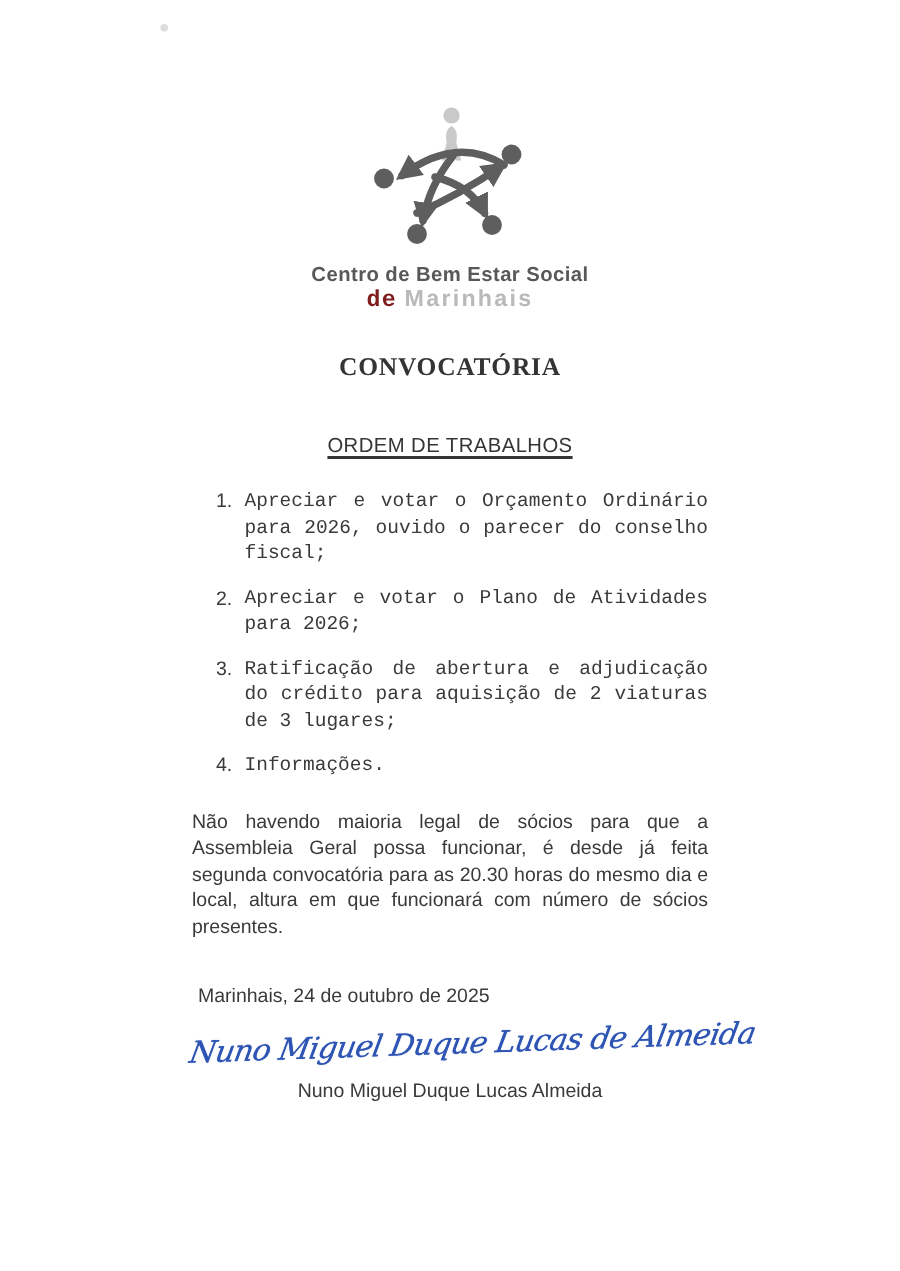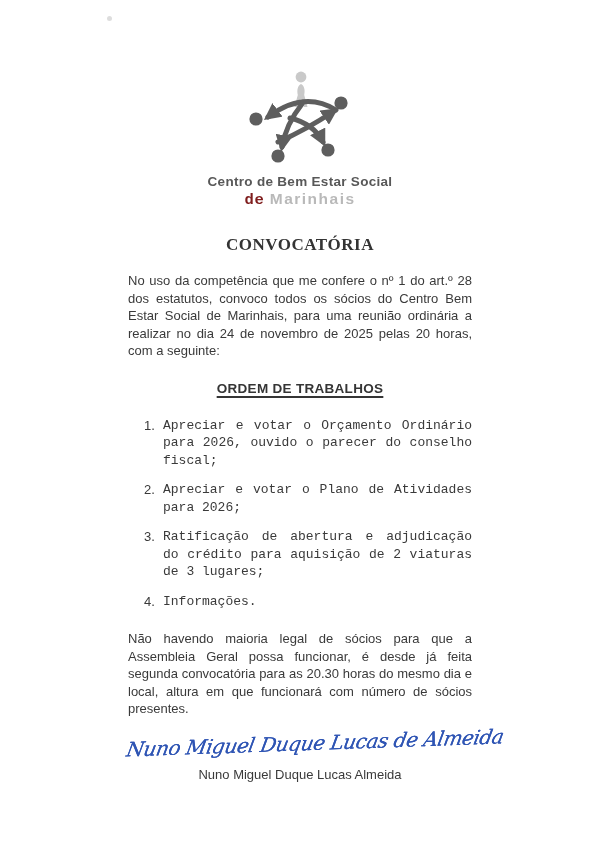--- a/index.html
+++ b/index.html
@@ -48,24 +48,24 @@
   }
   .content { padding: 0 84px; }
   .para {
     font-size: 13px;
     line-height: 17.5px;
     text-align: justify;
     color: #3a3a3a;
   }
   .intro { margin-top: 17px; }
   .agenda-heading {
-    margin-top: 21px;
+    margin-top: 34px;
     text-align: center;
     font-size: 13.5px;
-    font-weight: 700;
+    font-weight: 400;
     letter-spacing: .3px;
     color: #353535;
     text-decoration: underline;
     text-underline-offset: 3px;
     text-decoration-thickness: 1.5px;
   }
   .agenda-list { margin-top: 21px; }
   .agenda-item {
     display: flex;
     margin: 0 0 12px 16px;
@@ -147,21 +147,20 @@
     <div class="org-line2">
       <span class="de">de</span>
       <span class="place">Marinhais</span>
     </div>
   </div>
 
   <div class="doc-title">CONVOCATÓRIA</div>
 
   <div class="content">
 
-    <p class="para intro">No uso da competência que me confere o nº 1 do art.º 28 dos estatutos, convoco todos os sócios do Centro Bem Estar Social de Marinhais, para uma reunião ordinária a realizar no dia 24 de novembro de 2025 pelas 20 horas, com a seguinte:</p>
 
     <div class="agenda-heading">ORDEM DE TRABALHOS</div>
 
     <div class="agenda-list">
       <div class="agenda-item">
         <span class="num">1.</span>
         <span class="itxt">Apreciar e votar o Orçamento Ordinário para 2026, ouvido o parecer do conselho fiscal;</span>
       </div>
       <div class="agenda-item">
         <span class="num">2.</span>
@@ -172,20 +171,21 @@
         <span class="itxt">Ratificação de abertura e adjudicação do crédito para aquisição de 2 viaturas de 3 lugares;</span>
       </div>
       <div class="agenda-item">
         <span class="num">4.</span>
         <span class="itxt">Informações.</span>
       </div>
     </div>
 
     <p class="para second-call">Não havendo maioria legal de sócios para que a Assembleia Geral possa funcionar, é desde já feita segunda convocatória para as 20.30 horas do mesmo dia e local, altura em que funcionará com número de sócios presentes.</p>
 
+    <div class="dateline">Marinhais, 24 de outubro de 2025</div>
 
 
     <div class="signature-line">
       <span class="signature">Nuno Miguel Duque Lucas de Almeida</span>
     </div>
 
     <div class="signer-name">Nuno Miguel Duque Lucas Almeida</div>
 
   </div>
 </div>

